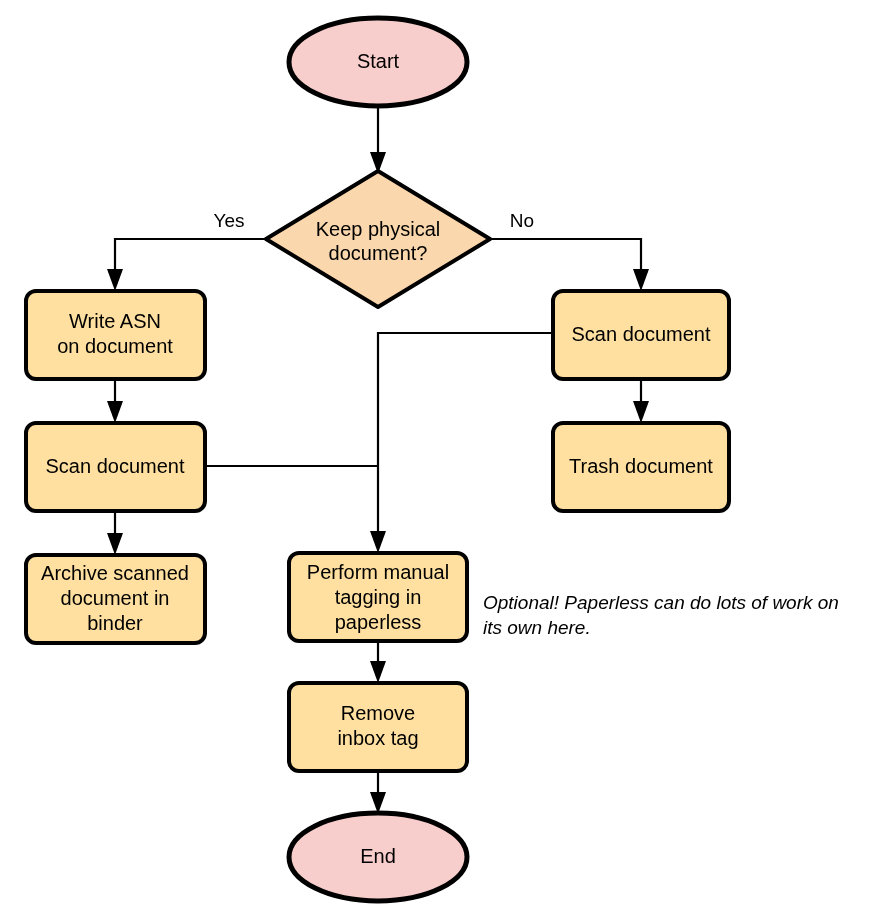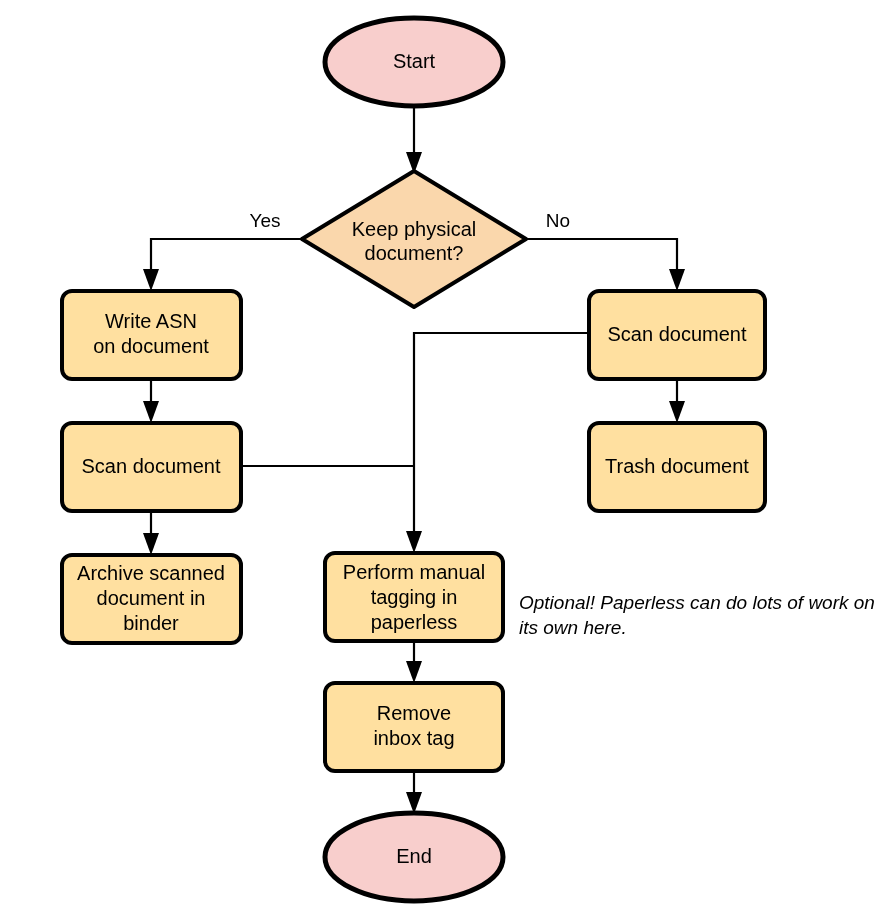--- a/index.html
+++ b/index.html
@@ -10,21 +10,20 @@
   body {
     width: 888px;
     height: 907px;
     font-family: "Liberation Sans", sans-serif;
     overflow: hidden;
   }
   #flowchart-root {
     position: relative;
     width: 774px;
     height: 907px;
-    margin-left: 36px;
   }
   svg.flow-svg {
     display: block;
     width: 888px;
     height: 907px;
   }
   .node-shape {
     stroke: #000000;
     stroke-width: 4;
     stroke-linejoin: round;

